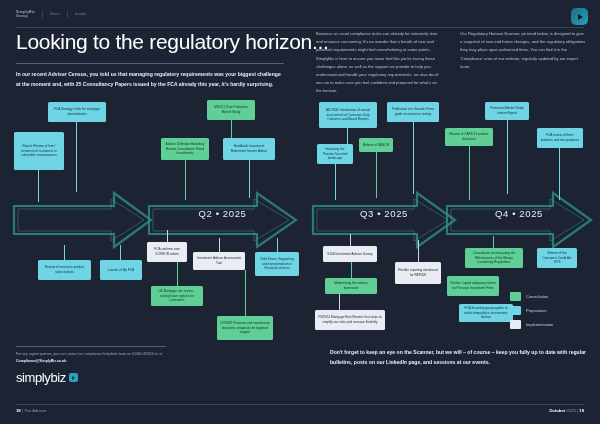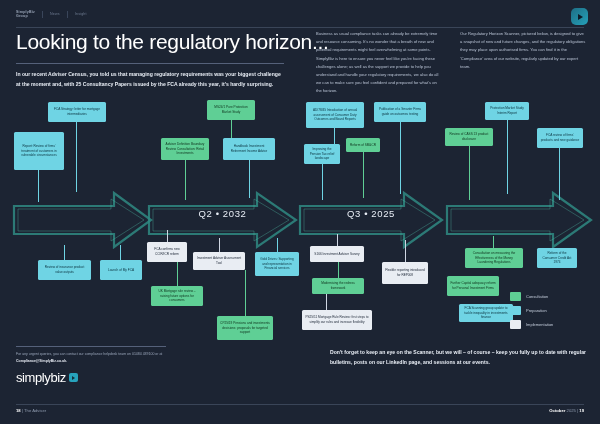--- a/index.html
+++ b/index.html
@@ -33,21 +33,21 @@
 
   
   .col{position:absolute;font-size:4.1px;line-height:2.0;color:#b9c3d4;}
   .col-a{left:316px;top:30px;width:126px;}
   .col-b{left:460px;top:30px;width:126px;}
 
   
   .quarter{position:absolute;top:100px;height:250px;}
   .q1{left:10px;width:145px;}
   .q2{left:145px;width:155px;}
-  .q3{left:296px;width:150px;}
+  .q3{left:309px;width:150px;}
   .q4{left:443px;width:152px;}
 
   .arrow-wrap{position:absolute;left:0;top:90px;width:100%;height:60px;}
   .arrow-svg{width:100%;height:100%;display:block;}
   .arrow-label{position:absolute;left:0;top:108px;width:100%;text-align:center;
     font-size:9.5px;letter-spacing:.6px;color:#e9eef6;}
 
   
   .node{position:absolute;border-radius:1.5px;padding:3px 3px;box-sizing:border-box;
     font-size:3.15px;line-height:1.5;text-align:center;display:flex;align-items:center;
@@ -140,21 +140,21 @@
     <div class="stem" style="left:110px;top:145px;height:15px;"></div>
   </div>
 
   <div class="quarter q2">
     <div class="arrow-wrap">
       <svg class="arrow-svg" viewBox="0 0 155 60" preserveAspectRatio="none">
         <path d="M4 16 H112 V3 L151 30 L112 57 V44 H4 Z" fill="none" stroke="#2f8a82" stroke-width="2.2" opacity=".85"></path>
         <path d="M8 19 H109 V9 L144 30 L109 51 V41 H8 Z" fill="none" stroke="#4fc0a8" stroke-width="1" opacity=".35"></path>
       </svg>
     </div>
-    <div class="arrow-label">Q2 • 2032</div>
+    <div class="arrow-label">Q2 • 2025</div>
 
     <div class="node n-consult" style="left:62px;top:0px;width:48px;height:20px;">MS24/1 Pure Protection Market Study</div>
     <div class="stem g" style="left:86px;top:20px;height:18px;"></div>
 
     <div class="node n-consult" style="left:16px;top:38px;width:48px;height:22px;">Adviser Definition Boundary Review Consultation: Retail Investments</div>
     <div class="stem g" style="left:40px;top:60px;height:40px;"></div>
 
     <div class="node n-prep" style="left:78px;top:38px;width:52px;height:22px;">Handbook Investment Retirement Income Advice</div>
     <div class="stem" style="left:104px;top:60px;height:38px;"></div>
 
@@ -208,20 +208,21 @@
     <div class="stem w" style="left:109px;top:140px;height:22px;"></div>
   </div>
 
   <div class="quarter q4">
     <div class="arrow-wrap">
       <svg class="arrow-svg" viewBox="0 0 152 60" preserveAspectRatio="none">
         <path d="M4 16 H110 V3 L148 30 L110 57 V44 H4 Z" fill="none" stroke="#2f8a82" stroke-width="2.2" opacity=".85"></path>
         <path d="M8 19 H107 V9 L141 30 L107 51 V41 H8 Z" fill="none" stroke="#4fc0a8" stroke-width="1" opacity=".35"></path>
       </svg>
     </div>
+    <div class="arrow-label">Q4 • 2025</div>
 
     <div class="node n-prep" style="left:42px;top:2px;width:44px;height:18px;">Protection Market Study Interim Report</div>
     <div class="stem" style="left:64px;top:20px;height:74px;"></div>
 
     <div class="node n-consult" style="left:2px;top:28px;width:48px;height:18px;">Review of CASS 13 product disclosure</div>
     <div class="stem g" style="left:26px;top:46px;height:54px;"></div>
 
     <div class="node n-prep" style="left:94px;top:28px;width:46px;height:20px;">FCA review of firms' products and new guidance</div>
     <div class="stem" style="left:116px;top:48px;height:52px;"></div>
 

